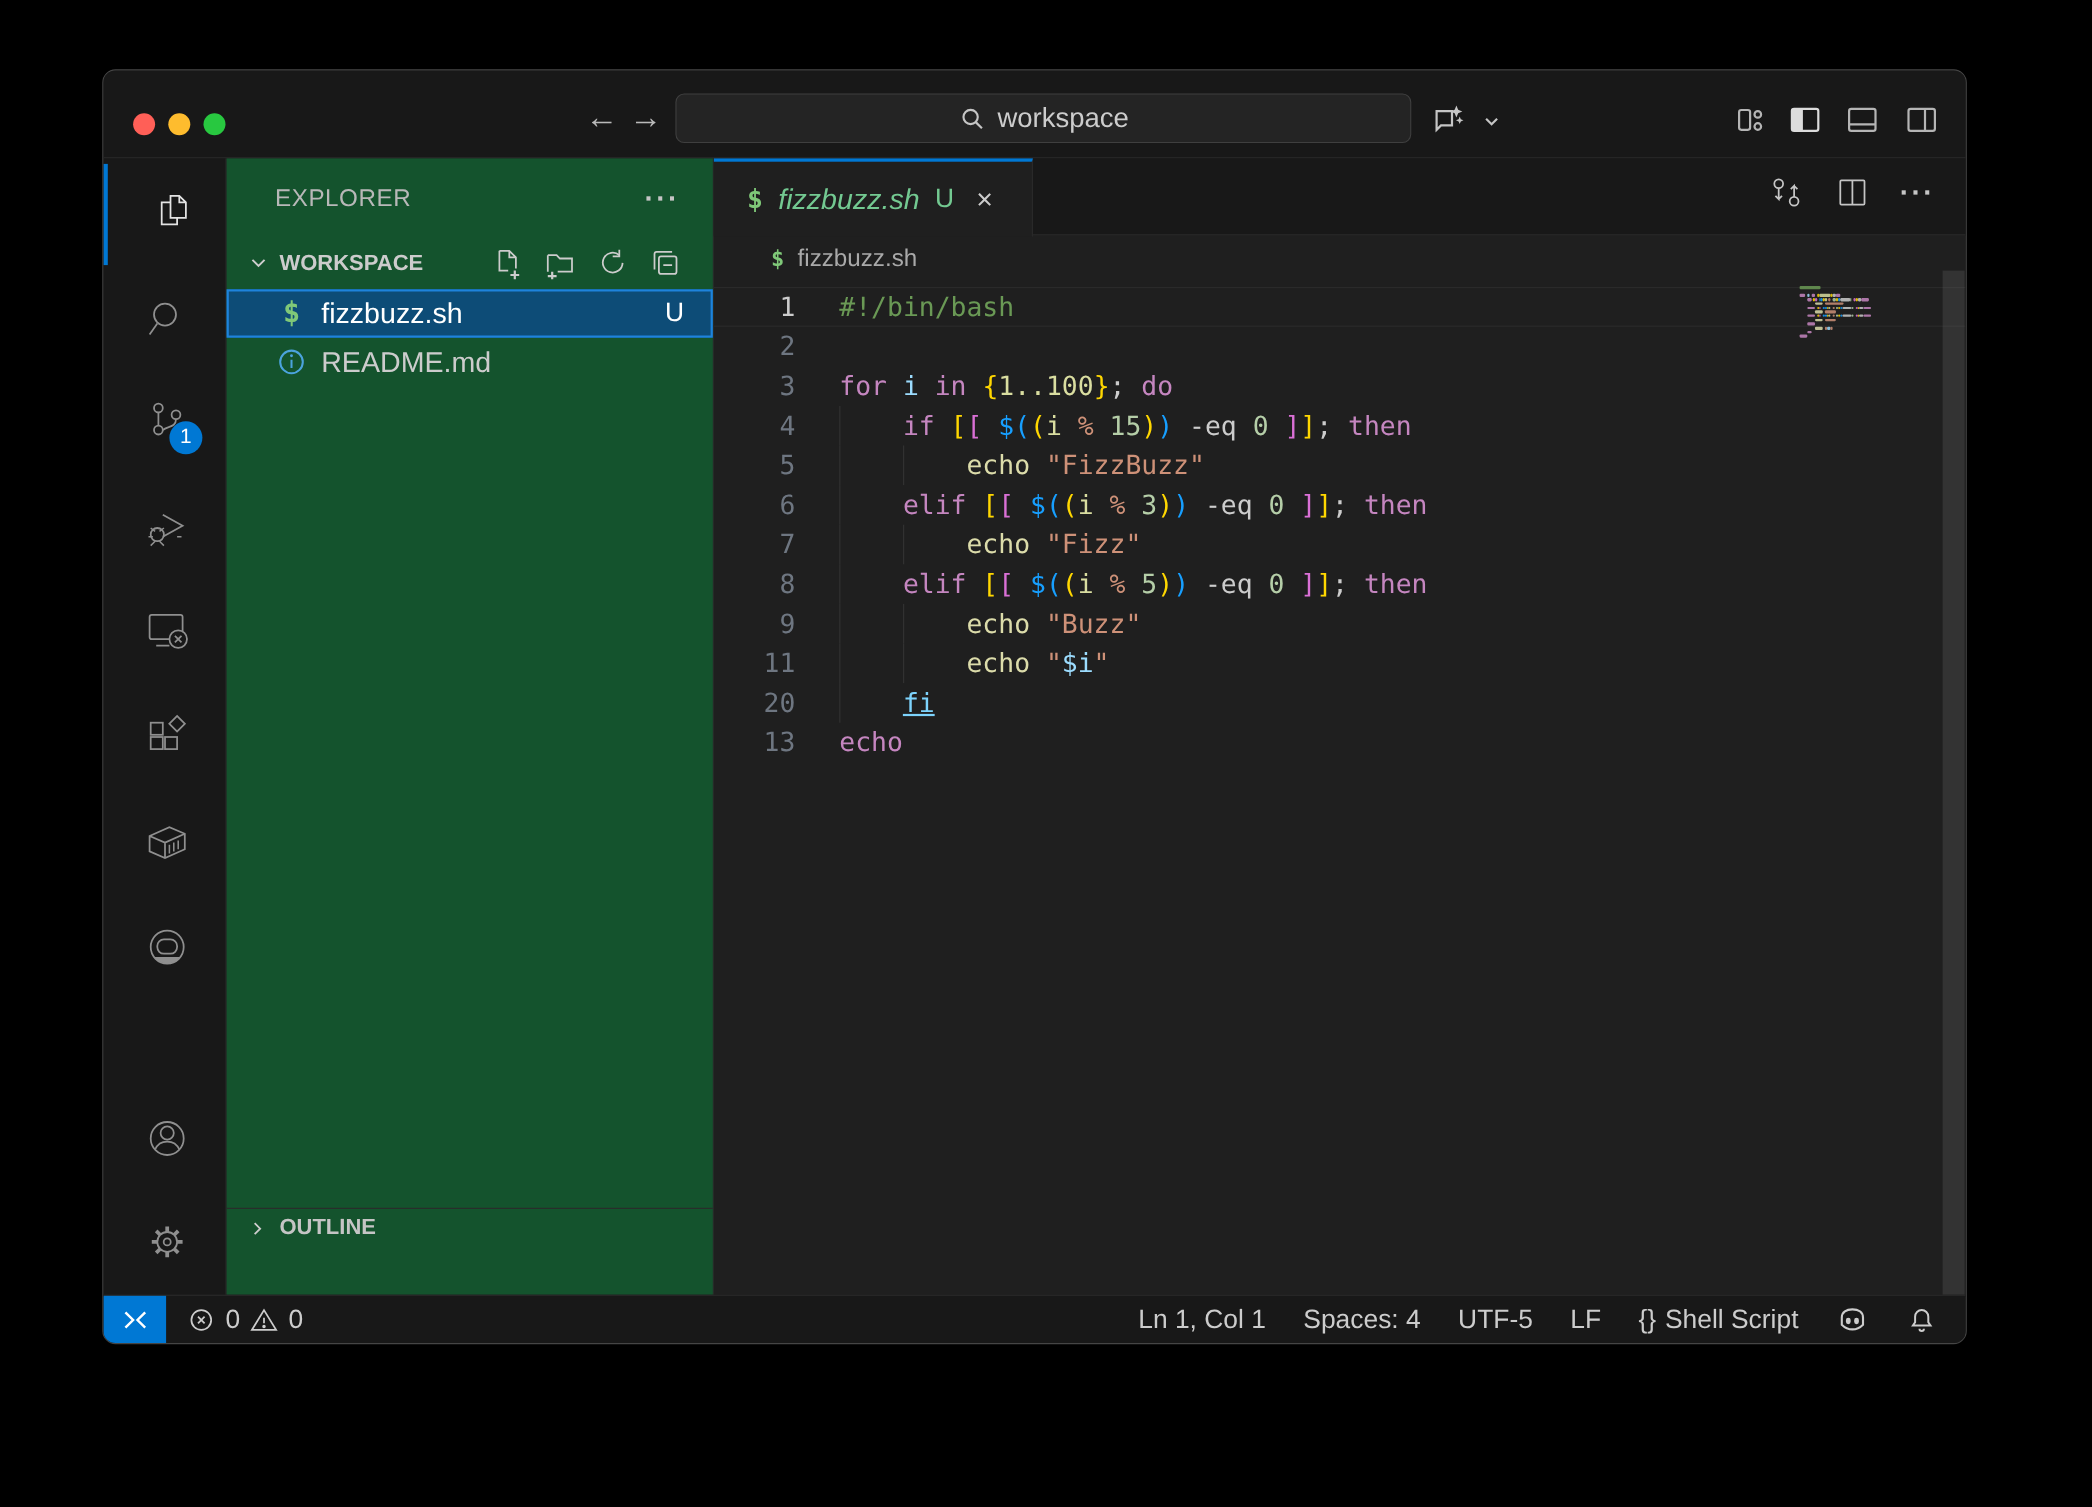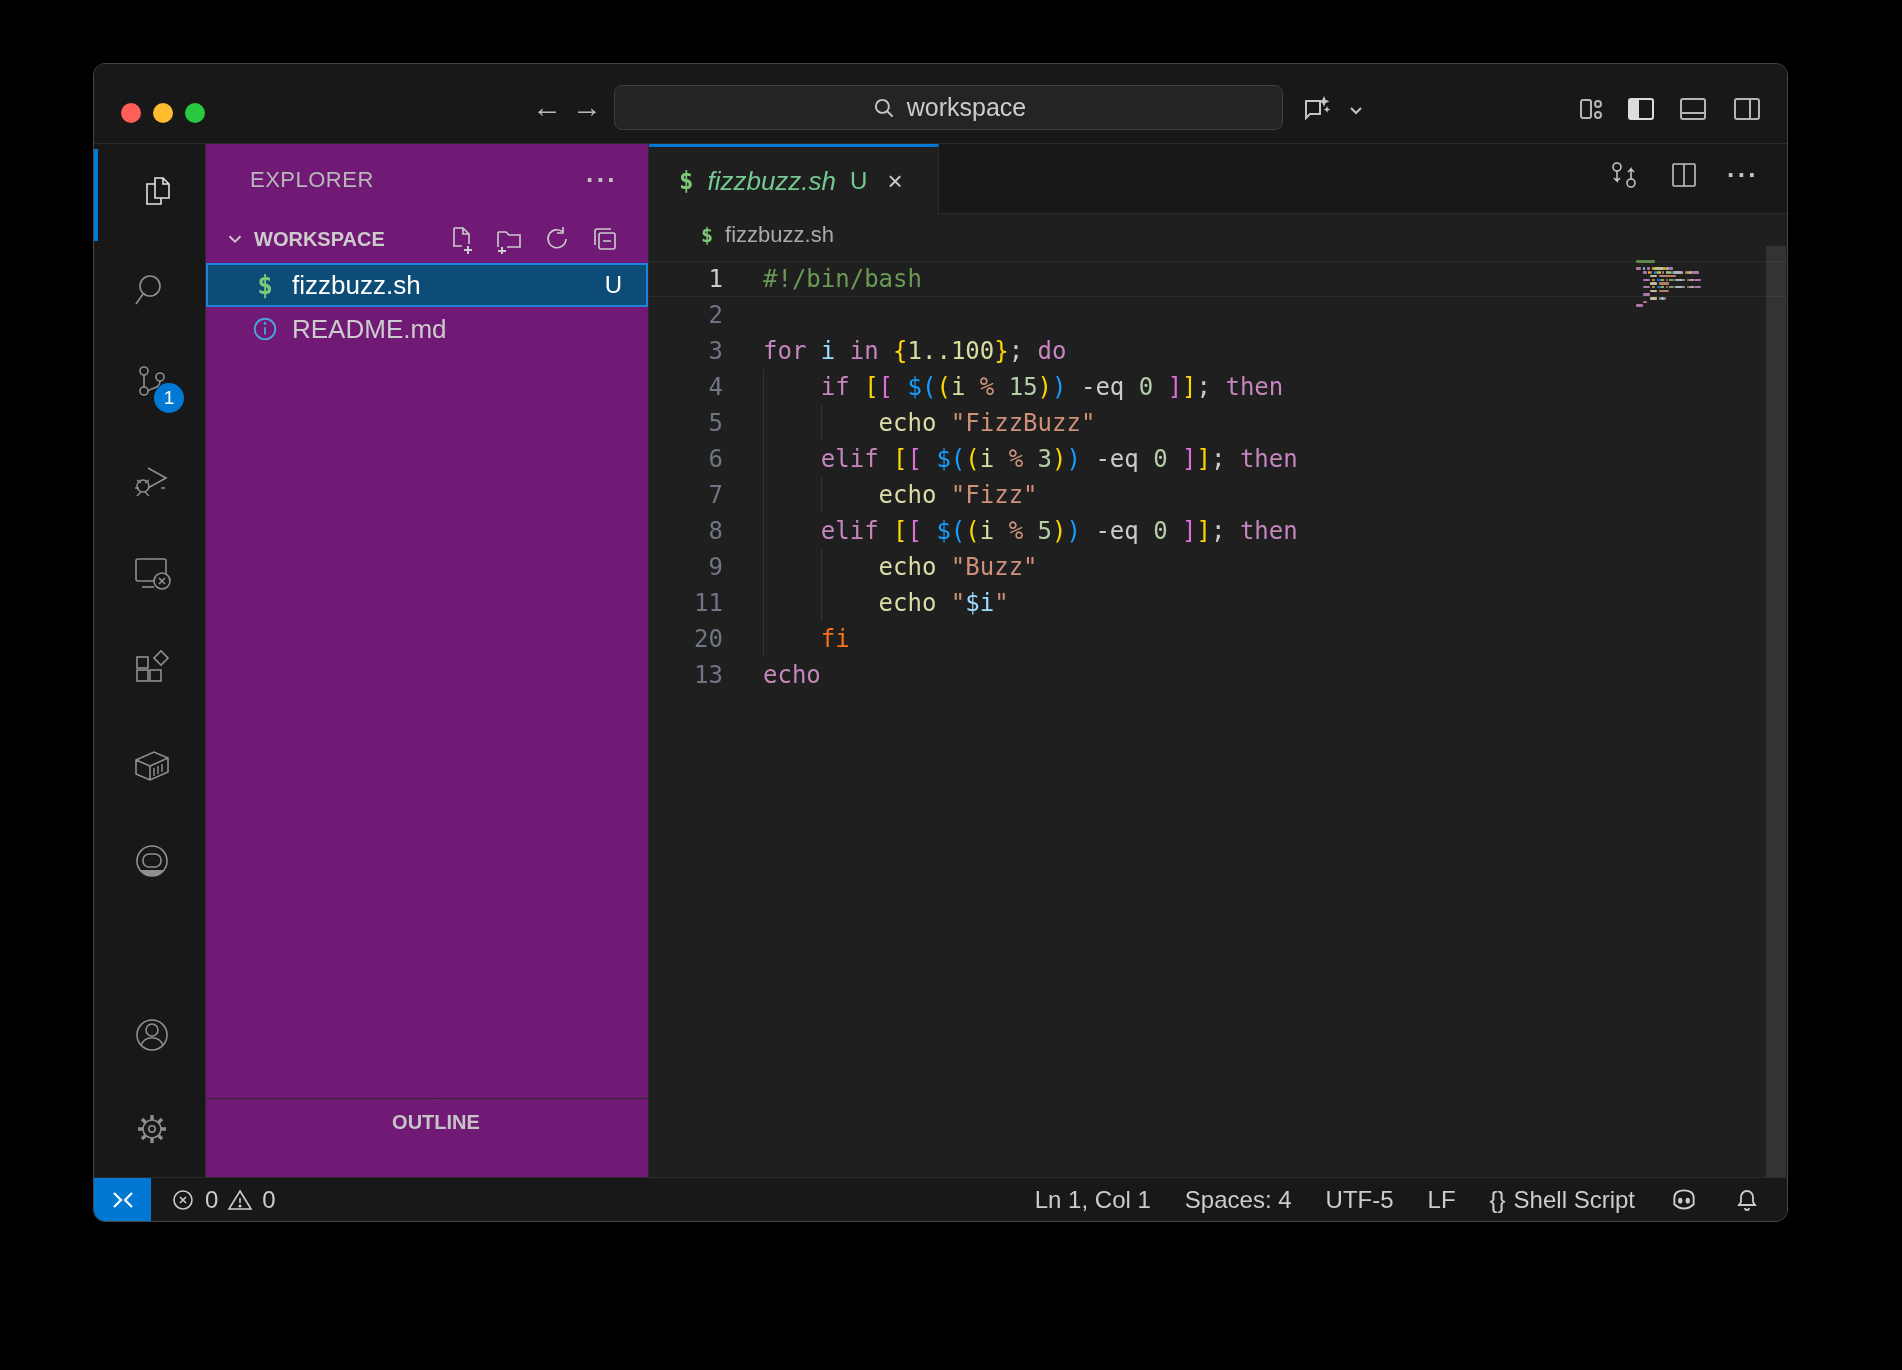--- a/index.html
+++ b/index.html
@@ -29,36 +29,36 @@
   
   .activitybar { width:112px; height:100%; background:#181818; border-right:1px solid #2b2b2b; position:relative; flex:none; }
   .act { position:absolute; left:34px; width:48px; height:48px; }
   .act svg { width:48px; height:48px; stroke:#8f8f8f; fill:none; stroke-width:1.6; }
   .act.active svg { stroke:#e3e3e3; }
   .act-indicator { position:absolute; left:0; top:5px; width:4px; height:92px; background:#0078d4; }
   .badge { position:absolute; right:-8px; bottom:-6px; width:30px; height:30px; border-radius:50%;
            background:#0078d4; color:#fff; font-size:19px; display:flex; align-items:center; justify-content:center; }
 
   
-  .sidebar { width:443px; height:100%; background:#701a75; border-right:1px solid #2b2b2b; position:relative; flex:none; color:#cccccc; }
+  .sidebar { width:443px; height:100%; background:#14532d; border-right:1px solid #2b2b2b; position:relative; flex:none; color:#cccccc; }
   .sb-header { position:absolute; left:0; top:0; width:100%; height:58px; display:flex; align-items:center; padding:14px 30px 0 44px; }
   .sb-header .ttl { font-size:22px; color:#b8b8b8; letter-spacing:.5px; flex:1; }
   .dots { color:#c5c5c5; font-size:26px; letter-spacing:2px; font-weight:bold; }
   .ws-row { position:absolute; left:0; top:77px; width:100%; height:36px; display:flex; align-items:center; padding:0 28px 0 18px; }
   .ws-row .chev { width:22px; height:22px; margin-right:8px; }
   .ws-row .name { font-weight:bold; font-size:20px; color:#cccccc; flex:1; }
   .ws-tools { display:flex; gap:18px; }
   .ws-tools svg { width:30px; height:30px; stroke:#cccccc; fill:none; stroke-width:1.6; }
   .file-row { position:absolute; left:0; width:100%; height:44px; display:flex; align-items:center; padding:0 24px 0 44px; font-size:26px; }
   .file-row.sel { background:#0d4c77; border:2px solid #1e83dc; color:#ffffff; padding-left:42px; }
   .file-row .ficon { width:30px; margin-right:12px; flex:none; display:flex; align-items:center; justify-content:center; }
   .file-row .fname { flex:1; }
   .file-row .fbadge { font-size:24px; color:#ffffff; }
   .dollar { color:#7fc878; font-weight:bold; font-size:26px; font-family:"DejaVu Sans Mono", monospace; }
-  .sb-section { position:absolute; left:0; width:100%; border-top:1px solid #2b2b2b; display:flex; align-items:center; padding-left:18px; gap:10px;flex-direction:column; }
+  .sb-section { position:absolute; left:0; width:100%; border-top:1px solid #2b2b2b; display:flex; align-items:center; padding-left:18px; gap:10px; }
   .sb-section .chev { width:20px; height:20px; }
   .sb-section .lbl { font-weight:bold; font-size:20px; color:#c5c5c5; }
 
   
   .editor { flex:1; height:100%; position:relative; background:#1f1f1f; }
   .tabstrip { position:absolute; left:0; top:0; width:100%; height:70px; background:#181818; border-bottom:1px solid #2b2b2b; }
   .tab { position:absolute; left:0; top:0; width:290px; height:71px; background:#1f1f1f; border-right:1px solid #2b2b2b;
          border-top:3px solid #0078d4; display:flex; align-items:center; padding:0 18px 0 30px; gap:14px; }
   .tab .tname { font-size:26px; font-style:italic; color:#73c991; }
   .tab .tbadge { font-size:24px; color:#73c991; }
@@ -309,21 +309,21 @@
           <div class="code-line cur"><span class="ln">1</span><span style="color: rgb(106, 153, 85);">#!/bin/bash</span></div>
           <div class="code-line"><span class="ln">2</span></div>
           <div class="code-line"><span class="ln">3</span><span style="color: rgb(197, 134, 192);">for</span><span style="color: rgb(204, 204, 204);"> </span><span style="color: rgb(156, 220, 254);">i</span><span style="color: rgb(204, 204, 204);"> </span><span style="color: rgb(197, 134, 192);">in</span><span style="color: rgb(204, 204, 204);"> </span><span style="color: rgb(255, 215, 0);">{</span><span style="color: rgb(217, 221, 160);">1..100</span><span style="color: rgb(255, 215, 0);">}</span><span style="color: rgb(204, 204, 204);">; </span><span style="color: rgb(197, 134, 192);">do</span></div>
           <div class="code-line"><span class="ln">4</span><div class="guide" style="left: 114px;"></div><span style="color: rgb(204, 204, 204);">    </span><span style="color: rgb(197, 134, 192);">if</span><span style="color: rgb(204, 204, 204);"> </span><span style="color: rgb(255, 215, 0);">[</span><span style="color: rgb(218, 112, 214);">[</span><span style="color: rgb(204, 204, 204);"> </span><span style="color: rgb(23, 159, 255);">$</span><span style="color: rgb(23, 159, 255);">(</span><span style="color: rgb(255, 215, 0);">(</span><span style="color: rgb(217, 221, 160);">i</span><span style="color: rgb(204, 204, 204);"> </span><span style="color: rgb(206, 145, 120);">%</span><span style="color: rgb(204, 204, 204);"> </span><span style="color: rgb(181, 206, 168);">15</span><span style="color: rgb(255, 215, 0);">)</span><span style="color: rgb(23, 159, 255);">)</span><span style="color: rgb(204, 204, 204);"> -eq </span><span style="color: rgb(181, 206, 168);">0</span><span style="color: rgb(204, 204, 204);"> </span><span style="color: rgb(218, 112, 214);">]</span><span style="color: rgb(255, 215, 0);">]</span><span style="color: rgb(204, 204, 204);">; </span><span style="color: rgb(197, 134, 192);">then</span></div>
           <div class="code-line"><span class="ln">5</span><div class="guide" style="left: 114px;"></div><div class="guide" style="left: 171.8px;"></div><span style="color: rgb(204, 204, 204);">        </span><span style="color: rgb(220, 220, 170);">echo</span><span style="color: rgb(204, 204, 204);"> </span><span style="color: rgb(206, 145, 120);">"FizzBuzz"</span></div>
           <div class="code-line"><span class="ln">6</span><div class="guide" style="left: 114px;"></div><span style="color: rgb(204, 204, 204);">    </span><span style="color: rgb(197, 134, 192);">elif</span><span style="color: rgb(204, 204, 204);"> </span><span style="color: rgb(255, 215, 0);">[</span><span style="color: rgb(218, 112, 214);">[</span><span style="color: rgb(204, 204, 204);"> </span><span style="color: rgb(23, 159, 255);">$</span><span style="color: rgb(23, 159, 255);">(</span><span style="color: rgb(255, 215, 0);">(</span><span style="color: rgb(217, 221, 160);">i</span><span style="color: rgb(204, 204, 204);"> </span><span style="color: rgb(206, 145, 120);">%</span><span style="color: rgb(204, 204, 204);"> </span><span style="color: rgb(181, 206, 168);">3</span><span style="color: rgb(255, 215, 0);">)</span><span style="color: rgb(23, 159, 255);">)</span><span style="color: rgb(204, 204, 204);"> -eq </span><span style="color: rgb(181, 206, 168);">0</span><span style="color: rgb(204, 204, 204);"> </span><span style="color: rgb(218, 112, 214);">]</span><span style="color: rgb(255, 215, 0);">]</span><span style="color: rgb(204, 204, 204);">; </span><span style="color: rgb(197, 134, 192);">then</span></div>
           <div class="code-line"><span class="ln">7</span><div class="guide" style="left: 114px;"></div><div class="guide" style="left: 171.8px;"></div><span style="color: rgb(204, 204, 204);">        </span><span style="color: rgb(220, 220, 170);">echo</span><span style="color: rgb(204, 204, 204);"> </span><span style="color: rgb(206, 145, 120);">"Fizz"</span></div>
           <div class="code-line"><span class="ln">8</span><div class="guide" style="left: 114px;"></div><span style="color: rgb(204, 204, 204);">    </span><span style="color: rgb(197, 134, 192);">elif</span><span style="color: rgb(204, 204, 204);"> </span><span style="color: rgb(255, 215, 0);">[</span><span style="color: rgb(218, 112, 214);">[</span><span style="color: rgb(204, 204, 204);"> </span><span style="color: rgb(23, 159, 255);">$</span><span style="color: rgb(23, 159, 255);">(</span><span style="color: rgb(255, 215, 0);">(</span><span style="color: rgb(217, 221, 160);">i</span><span style="color: rgb(204, 204, 204);"> </span><span style="color: rgb(206, 145, 120);">%</span><span style="color: rgb(204, 204, 204);"> </span><span style="color: rgb(181, 206, 168);">5</span><span style="color: rgb(255, 215, 0);">)</span><span style="color: rgb(23, 159, 255);">)</span><span style="color: rgb(204, 204, 204);"> -eq </span><span style="color: rgb(181, 206, 168);">0</span><span style="color: rgb(204, 204, 204);"> </span><span style="color: rgb(218, 112, 214);">]</span><span style="color: rgb(255, 215, 0);">]</span><span style="color: rgb(204, 204, 204);">; </span><span style="color: rgb(197, 134, 192);">then</span></div>
           <div class="code-line"><span class="ln">9</span><div class="guide" style="left: 114px;"></div><div class="guide" style="left: 171.8px;"></div><span style="color: rgb(204, 204, 204);">        </span><span style="color: rgb(220, 220, 170);">echo</span><span style="color: rgb(204, 204, 204);"> </span><span style="color: rgb(206, 145, 120);">"Buzz"</span></div>
           <div class="code-line"><span class="ln">11</span><div class="guide" style="left: 114px;"></div><div class="guide" style="left: 171.8px;"></div><span style="color: rgb(204, 204, 204);">        </span><span style="color: rgb(220, 220, 170);">echo</span><span style="color: rgb(204, 204, 204);"> </span><span style="color: rgb(206, 145, 120);">"</span><span style="color: rgb(156, 220, 254);">$i</span><span style="color: rgb(206, 145, 120);">"</span></div>
-          <div class="code-line"><span class="ln">20</span><div class="guide" style="left: 114px;"></div><span style="color: rgb(204, 204, 204);">    </span><span style="color: #f97316;">fi</span></div>
+          <div class="code-line"><span class="ln">20</span><div class="guide" style="left: 114px;"></div><span style="color: rgb(204, 204, 204);">    </span><span style="color: #7dd3fc; text-decoration: underline;">fi</span></div>
           <div class="code-line"><span class="ln">13</span><span style="color: rgb(197, 134, 192);">echo</span></div>
         </div>
       <div class="minimap" id="minimap">
           <div class="mmline" style="left: 0px; top: 0px; width: 19.25px; background: rgb(106, 153, 85);"></div>
           <div class="mmline" style="left: 0px; top: 7.4px; width: 5.25px; background: rgb(197, 134, 192);"></div>
           <div class="mmline" style="left: 7px; top: 7.4px; width: 1.75px; background: rgb(156, 220, 254);"></div>
           <div class="mmline" style="left: 10.5px; top: 7.4px; width: 3.5px; background: rgb(197, 134, 192);"></div>
           <div class="mmline" style="left: 15.75px; top: 7.4px; width: 1.75px; background: rgb(255, 215, 0);"></div>
           <div class="mmline" style="left: 17.5px; top: 7.4px; width: 10.5px; background: rgb(217, 221, 160);"></div>
           <div class="mmline" style="left: 28px; top: 7.4px; width: 1.75px; background: rgb(255, 215, 0);"></div>

